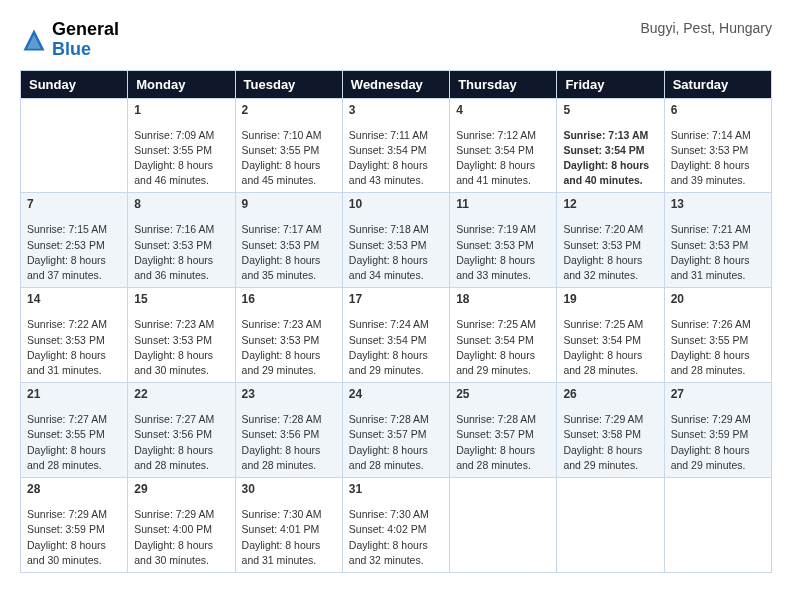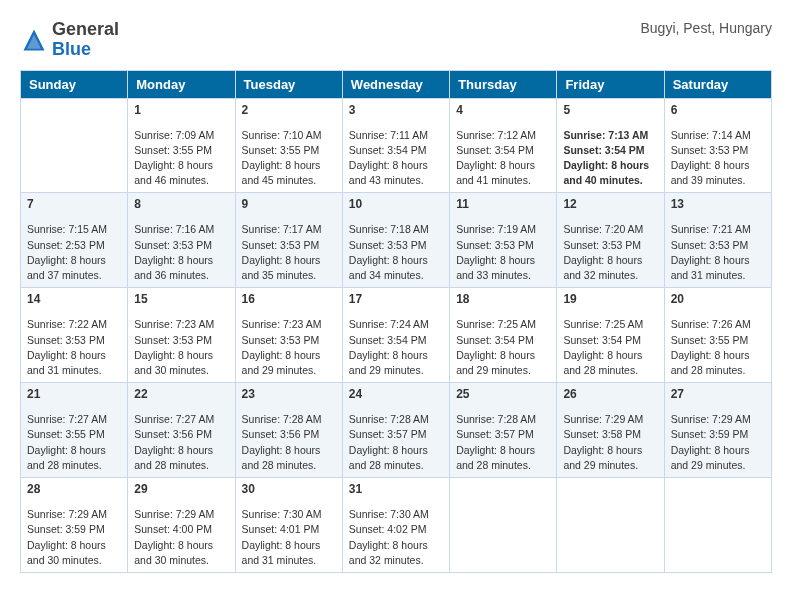--- a/index.html
+++ b/index.html
@@ -19,21 +19,21 @@
     .logo {
       display: flex;
       align-items: center;
       gap: 4px;
     }
     .logo-text {
       font-size: 18px;
       font-weight: bold;
       line-height: 1.1;
     }
-    .logo-general { color: #404040; }
+    .logo-general { color: #000000; }
     .logo-blue { color: #1a6fbe; }
     .logo-icon {
       width: 28px;
       height: 28px;
     }
     .title-block {
       text-align: right;
     }
     .month-title {
       font-size: 36px;
@@ -43,21 +43,21 @@
     .location {
       font-size: 14px;
       color: #555;
     }
     table {
       width: 100%;
       border-collapse: collapse;
       table-layout: fixed;
     }
     thead tr th {
-      background-color: #0369a1;
+      background-color: #0f172a;
       color: #fff;
       font-size: 13px;
       font-weight: bold;
       text-align: left;
       padding: 6px 8px;
       border: 1px solid #c8d8ea;
     }
     tbody tr td {
       border: 1px solid #c8d8ea;
       vertical-align: top;

